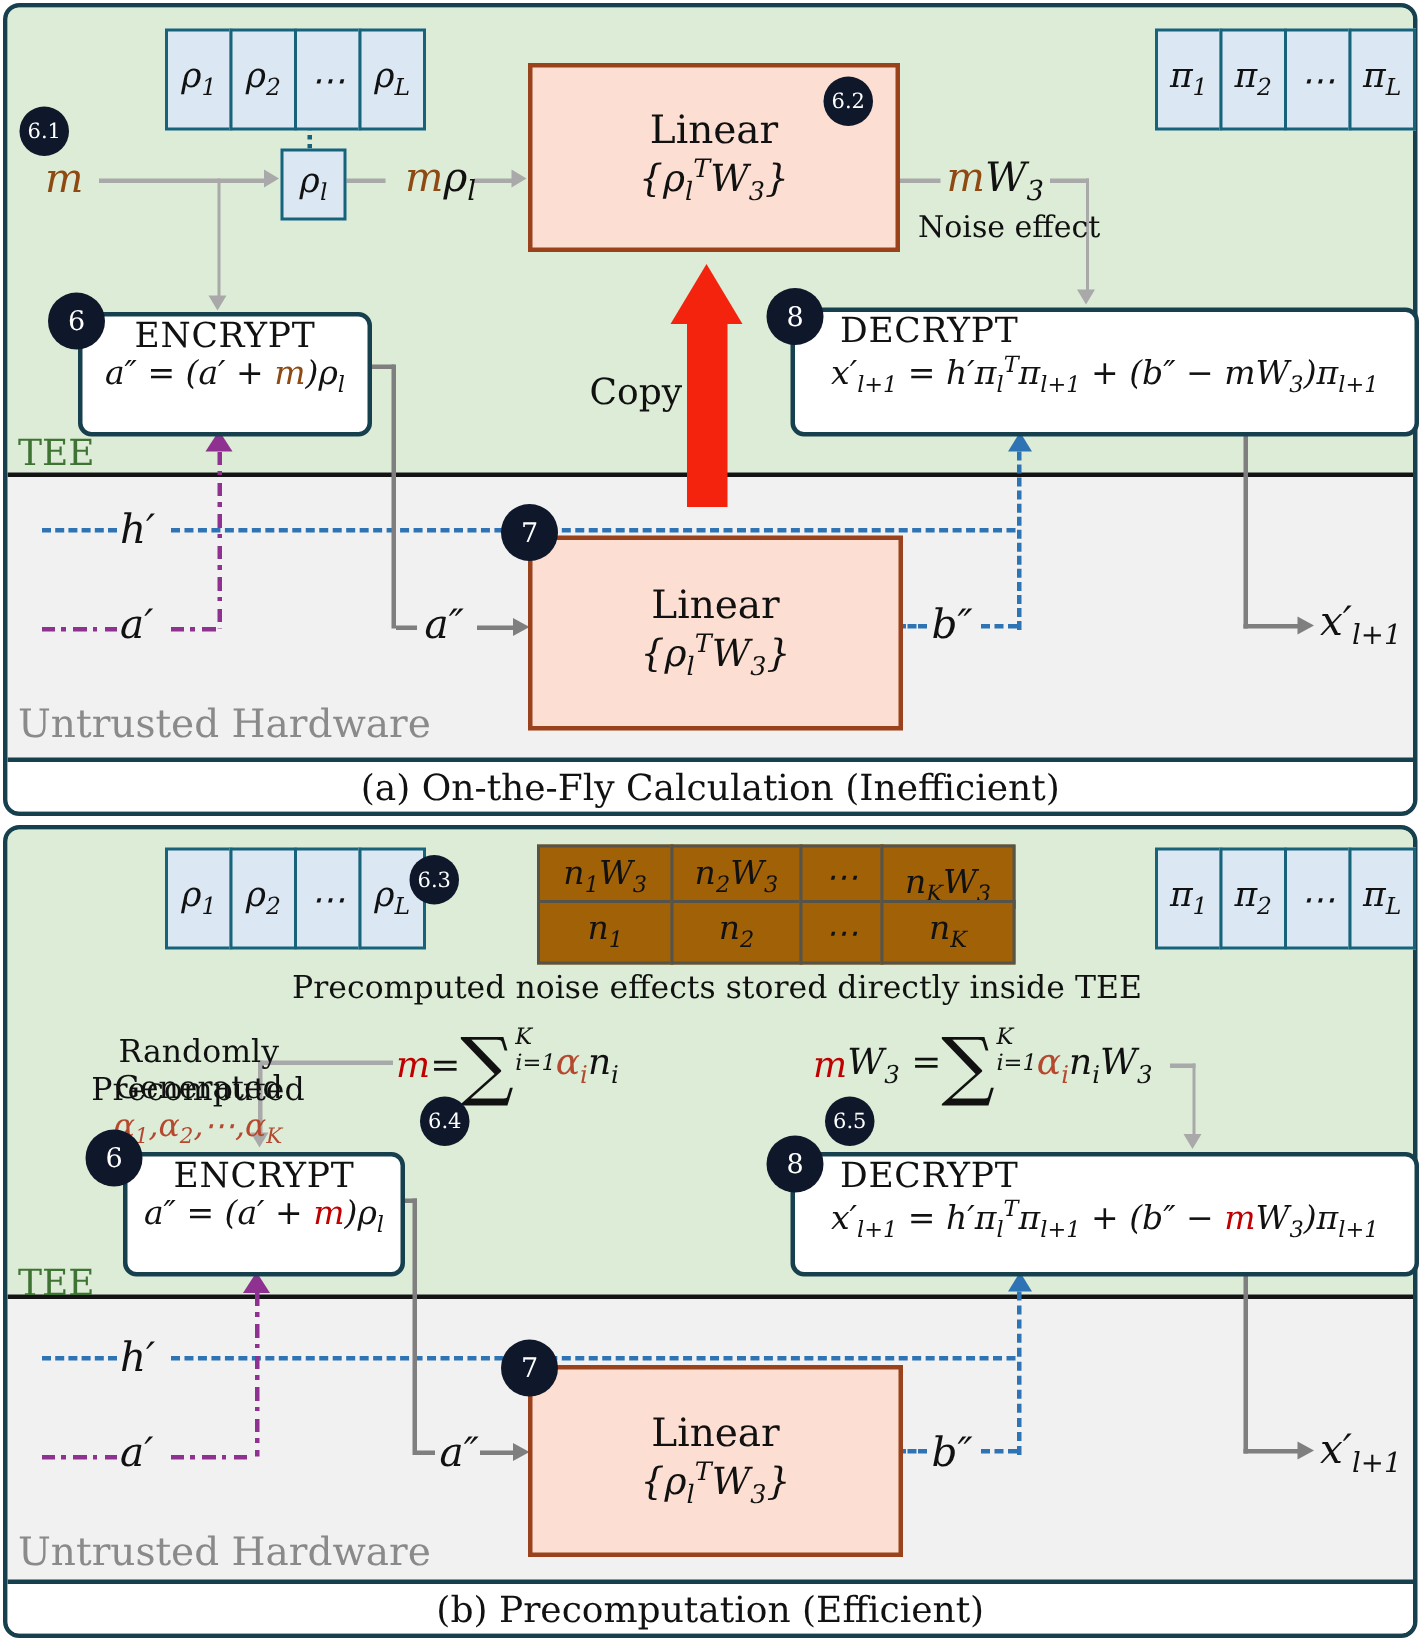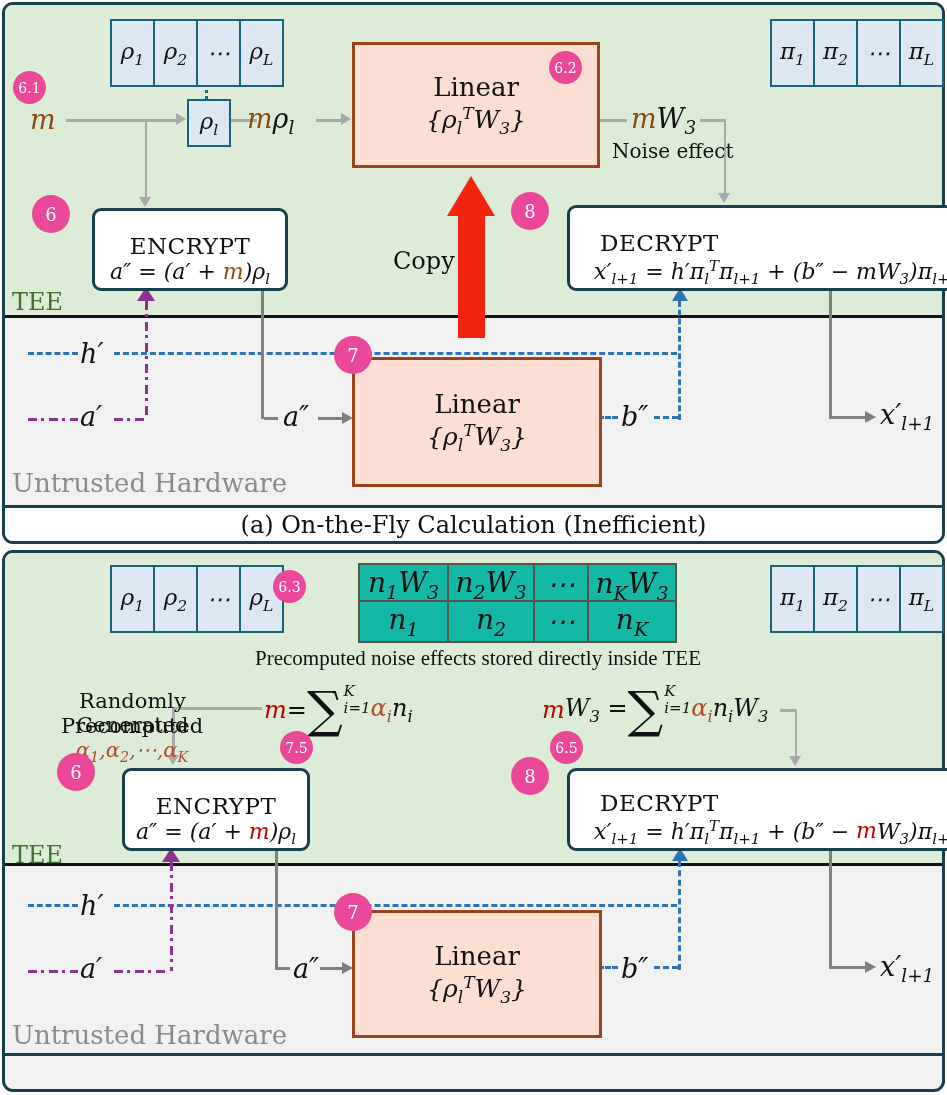--- a/index.html
+++ b/index.html
@@ -13,35 +13,35 @@
   .cap-line{position:absolute;left:0;top:500px;width:100%;height:3px;background:#16404e;}
   .cap-bar{position:absolute;left:0;top:503px;width:100%;height:33px;background:#ffffff;
            display:flex;align-items:center;justify-content:center;font-size:24px;}
   
   .cellrow{position:absolute;display:flex;z-index:3;}
   .cell{width:41px;height:64px;background:#dbe8f4;border:2px solid #17647a;margin-left:-2px;
         display:flex;align-items:center;justify-content:center;font-size:23px;font-style:italic;}
   .cell:first-child{margin-left:0;}
   
   .pinkrow{position:absolute;display:flex;z-index:3;}
-  .pcell{height:39px;background:#14b8a6;border:2px solid #55534a;margin-left:-2px;
-         display:flex;align-items:center;justify-content:center;font-size:28px;font-style:italic;}
+  .pcell{height:39px;background:#a16207;border:2px solid #55534a;margin-left:-2px;
+         display:flex;align-items:center;justify-content:center;font-size:22px;font-style:italic;}
   .pcell:first-child{margin-left:0;}
   
   .linearbox{position:absolute;background:#fcdfd2;border:3px solid #9a421c;z-index:3;
              display:flex;flex-direction:column;align-items:center;justify-content:center;}
   .linearbox .t1{font-size:26px;}
   .linearbox .t2{font-size:25px;font-style:italic;}
   .cryptbox{position:absolute;background:#fff;border:3px solid #16404e;border-radius:9px;z-index:3;
-            display:flex;flex-direction:column;justify-content:flex-end;margin-left:40px;}
+            display:flex;flex-direction:column;justify-content:flex-start;}
   .cryptbox .title{font-size:23px;letter-spacing:.5px;}
   .cryptbox .formula{font-size:22px;font-style:italic;white-space:nowrap;}
   .center{text-align:center;}
   
-  .badge{position:absolute;background:#ec4899;color:#fff;border-radius:50%;z-index:5;
+  .badge{position:absolute;background:#0f172a;color:#fff;border-radius:50%;z-index:5;
          display:flex;align-items:center;justify-content:center;font-style:normal;}
   .badge.big{width:38px;height:38px;font-size:18px;}
   .badge.small{width:33px;height:33px;font-size:14px;}
   
   .mlbl{position:absolute;font-size:27px;font-style:italic;z-index:3;white-space:nowrap;}
   .txt{position:absolute;z-index:3;}
   .note{white-space:pre-line;}
   
   .hl{position:absolute;height:2.5px;background:#a9a9a9;z-index:2;}
   .vl{position:absolute;width:2.5px;background:#a9a9a9;z-index:2;}
@@ -123,21 +123,21 @@
   <div class="ah-d" style="left:139px;top:197px;border-top:10px solid #a9a9a9;"></div>
 
   <div class="tdot-v" style="left:205px;top:84px;height:15px;"></div>
   <div class="cellrow" style="left:187px;top:99px;">
     <div class="cell" style="width:40px;height:44px;">
         <span>ρ<sub>l</sub></span>
       </div>
   </div>
 
   <div class="hl" style="left:227px;top:119px;width:30px;"></div>
-  <div class="mlbl" style="left:247px;top:103px;"><span class="mc-mbrown">m</span><span>ρ<sub>l</sub></span></div>
+  <div class="mlbl" style="left:270px;top:103px;"><span class="mc-mbrown">m</span><span>ρ<sub>l</sub></span></div>
   <div class="hl" style="left:316px;top:119px;width:26px;"></div>
   <div class="ah-r" style="left:341px;top:113px;border-left:10px solid #a9a9a9;"></div>
 
   <div class="linearbox" style="left:352px;top:42px;width:242px;height:120px;">
     <div class="t1">Linear</div>
     <div class="t2"><span>{ρ<sub>l</sub><sup>T</sup>W<sub>3</sub>}</span></div>
   </div>
   <div class="badge small" style="left:549px;top:51px;">6.2</div>
 
   <div class="hl" style="left:597px;top:119px;width:30px;"></div>
@@ -197,20 +197,21 @@
 
   <div class="vd" style="left:829px;top:285px;height:134px;"></div>
   <div class="hd" style="left:829px;top:416px;width:38px;"></div>
   <div class="ah-r" style="left:865px;top:411px;border-left:11px solid #7f7f7f;"></div>
   <div class="mlbl" style="left:880px;top:399px;"><span>x′<sub>l+1</sub></span></div>
 
   <div class="panel" style="left:2px;top:550px;">
     <div class="region-green"></div>
     <div class="hw-line"></div>
     <div class="cap-line"></div>
+    <div class="cap-bar">(b) Precomputation (Efficient)</div>
   </div>
 
   <div class="cellrow" style="left:110px;top:565px;">
     <div class="cell">
         <span>ρ<sub>1</sub></span>
       </div>
     <div class="cell">
         <span>ρ<sub>2</sub></span>
       </div>
     <div class="cell">
@@ -257,35 +258,35 @@
     <div class="pcell" style="width:84px;">
         <span>n<sub>2</sub></span>
       </div>
     <div class="pcell" style="width:52px;">
         <span>⋯</span>
       </div>
     <div class="pcell" style="width:86px;">
         <span>n<sub>K</sub></span>
       </div>
   </div>
-  <div class="txt center" style="left:168px;top:646px;width:620px;font-size:21px;font-family:Liberation Serif, serif;">Precomputed noise effects stored directly inside TEE</div>
+  <div class="txt center" style="left:168px;top:646px;width:620px;font-size:21px;">Precomputed noise effects stored directly inside TEE</div>
 
   <div class="txt center" style="left:30px;top:689px;width:205px;font-size:21px;">Randomly Generated</div>
   <div class="txt center" style="left:12px;top:714px;width:240px;font-size:21px;"><span>Precomputed </span><span class="mc-alpha">α<sub>1</sub>,α<sub>2</sub>,⋯,α<sub>K</sub></span></div>
 
   <div class="sumline" style="left:264px;top:681px;">
       <span class="mc-mred">m</span>
       <span> = </span>
       <span class="mc-sig">∑</span>
       <span class="mc-lims">K
 i=1</span>
       <span class="mc-alpha">α<sub>i</sub></span>
       <span>n<sub>i</sub></span>
     </div>
-  <div class="badge small" style="left:280px;top:731px;">7.5</div>
+  <div class="badge small" style="left:280px;top:731px;">6.4</div>
   <div class="hl" style="left:172px;top:707px;width:90px;"></div>
   <div class="vl" style="left:172px;top:707px;height:50px;"></div>
   <div class="ah-d" style="left:167px;top:755px;border-top:10px solid #a9a9a9;"></div>
 
 
   <div class="sumline" style="left:542px;top:681px;">
       <span class="mc-mred">m</span>
       <span>W<sub>3</sub> = </span>
       <span class="mc-sig">∑</span>
       <span class="mc-lims">K

